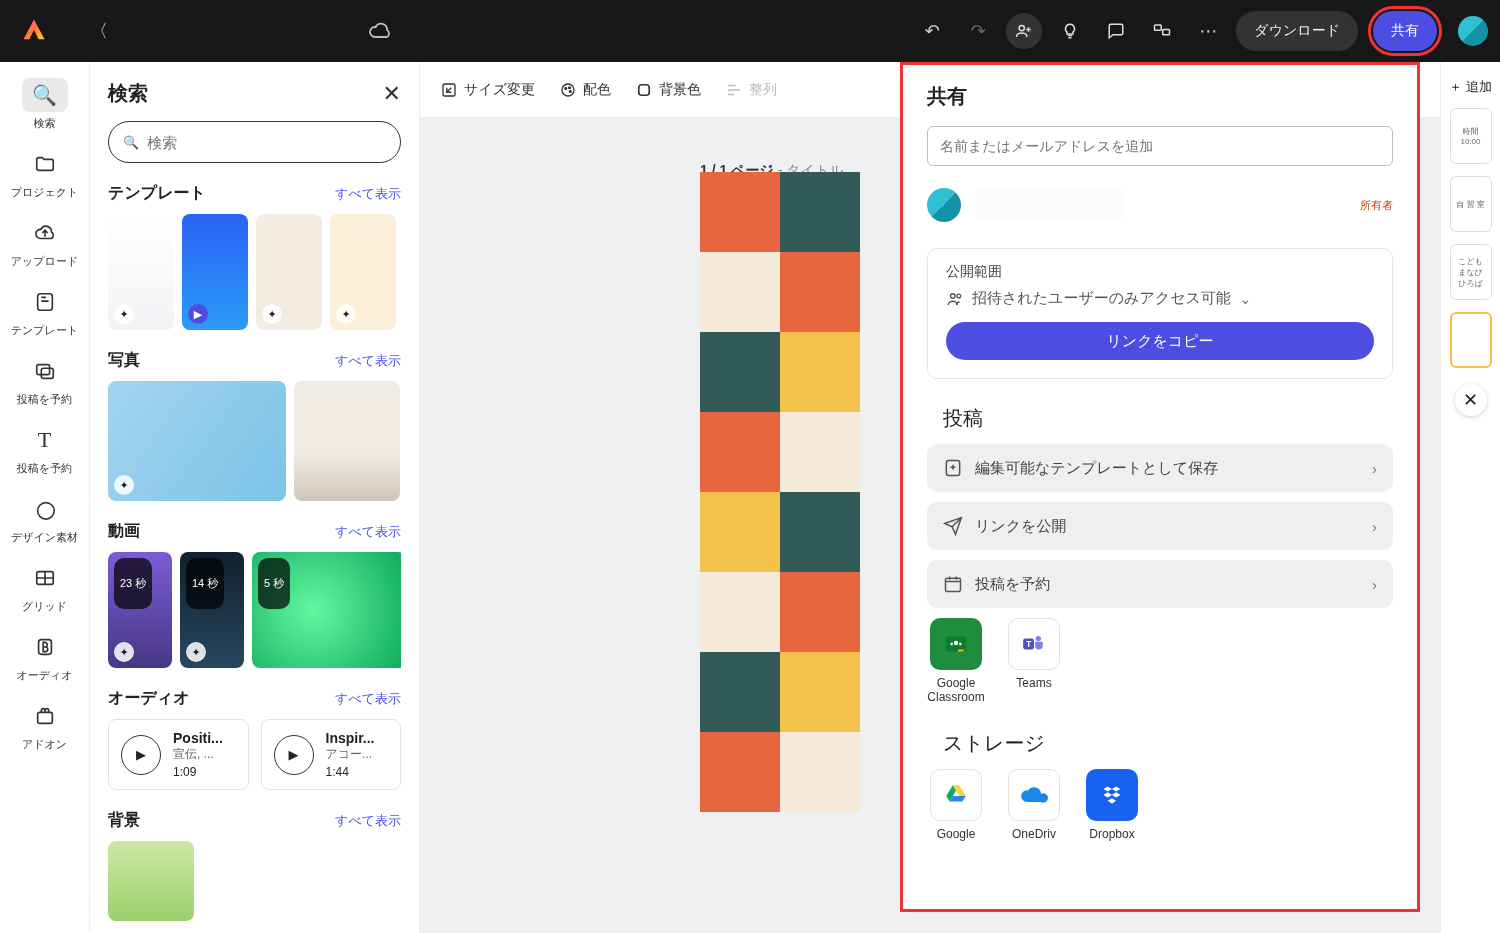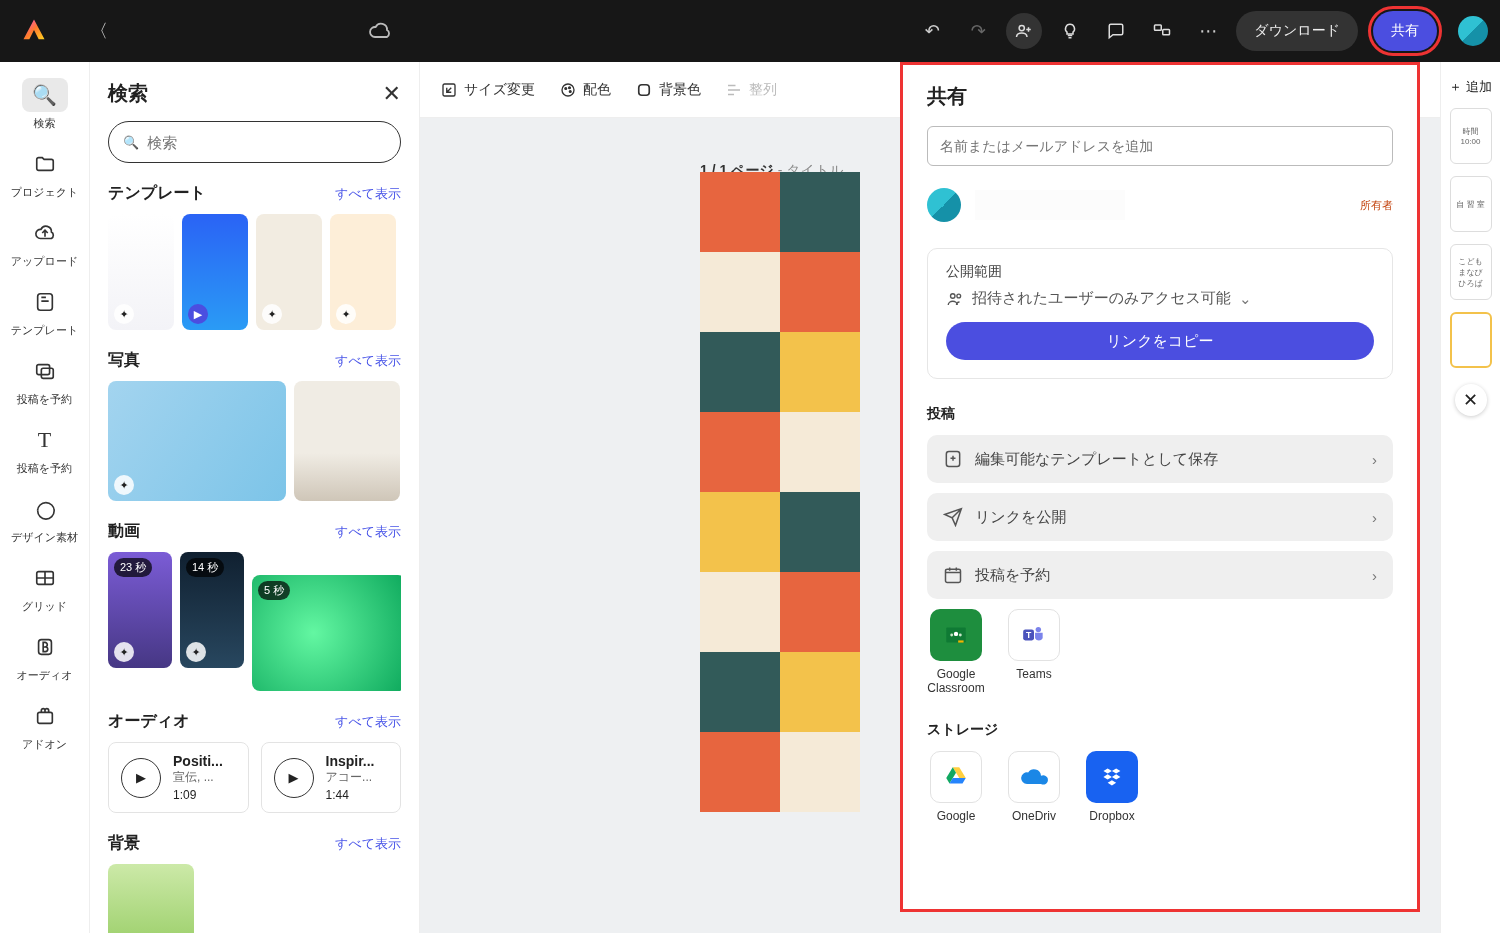--- a/index.html
+++ b/index.html
@@ -131,21 +131,21 @@
 .thumb .badge-corner {
   position:absolute; left:6px; bottom:6px;
   width:20px; height:20px; border-radius:10px;
   background: rgba(255,255,255,0.85);
   display:flex; align-items:center; justify-content:center;
   font-size:11px;
 }
 .thumb .badge-dur {
   position:absolute; left:6px; top:6px;
   background: rgba(0,0,0,0.7); color:#fff;
-  font-size:11px; padding:2px 6px; border-radius: 10px;
+  font-size:11px; padding:18px 6px; border-radius: 10px;
 }
 .audio-row { display:flex; gap:12px; }
 .audio-card {
   flex:1; border: 1px solid #e3e3e3; border-radius: 8px;
   padding: 10px 12px; display:flex; align-items:center; gap:12px;
   cursor:pointer;
 }
 .play-circle {
   width: 40px; height: 40px; border-radius: 20px;
   border: 1.5px solid #333;
@@ -156,21 +156,21 @@
 .audio-meta .audio-dur { font-size:12px; margin-top:2px; }
 
 
 .tmpl1 { background: linear-gradient(#fff,#f3f3f7); }
 .tmpl2 { background: linear-gradient(#2a63f5,#2a9bf5); }
 .tmpl3 { background: #f2ece1; }
 .tmpl4 { background: #fdeed8; }
 
 .vid1 { background: linear-gradient(#7b5cd6,#463784); }
 .vid2 { background: linear-gradient(#102030,#28475f); }
-.vid3 { width: 154px !important; background: radial-gradient(circle at 40% 50%,#63f7a2,#0da85c); margin-top: 23px; }
+.vid3 { width: 154px !important; background: radial-gradient(circle at 40% 50%,#63f7a2,#0da85c); }
 
 .bg-thumb { width: 86px; height: 80px; border-radius:8px; background: linear-gradient(180deg,#cce9a8,#9dd06c); }
 
 
 .canvas-area {
   flex: 1;
   background: #eef0f2;
   display: flex;
   flex-direction: column;
 }
@@ -274,21 +274,21 @@
 .vis-select { display:flex; align-items:center; gap:8px; color:#555; cursor:pointer; font-size:15px;}
 .copy-link-btn {
   margin-top: 14px;
   width: 100%; height: 38px;
   border:none; border-radius: 19px;
   background:#4b4ee0; color:#fff;
   font-size:15px; font-weight:500;
   cursor:pointer;
   font-family:Liberation Mono, monospace;
 }
-.sub-title { font-size:14px; font-weight:700; margin: 26px 0 12px;}
+.sub-title { font-size:20px; font-weight:400; margin: 26px 16px 12px;}
 .action-row {
   background: #efefef; border-radius: 10px;
   height: 48px; display:flex; align-items:center;
   padding: 0 16px; gap: 12px; cursor:pointer;
   margin-bottom: 10px; font-size:15px; color:#444;
 }
 .action-row .chev { margin-left:auto; color:#777; }
 .app-row { display:flex; gap: 20px; margin-top:8px; }
 .app-tile { width: 58px; display:flex; flex-direction:column; align-items:center; gap:6px; cursor:pointer; font-size:12px; color:#333; text-align:center;}
 .app-icon {

